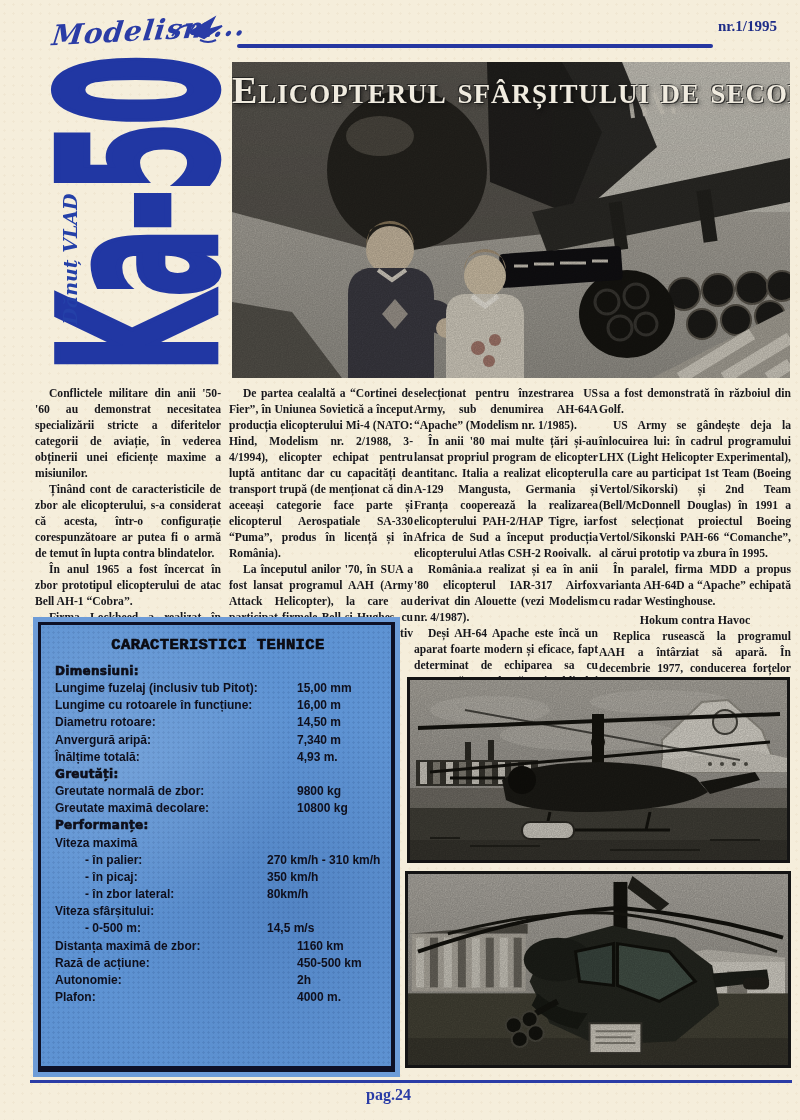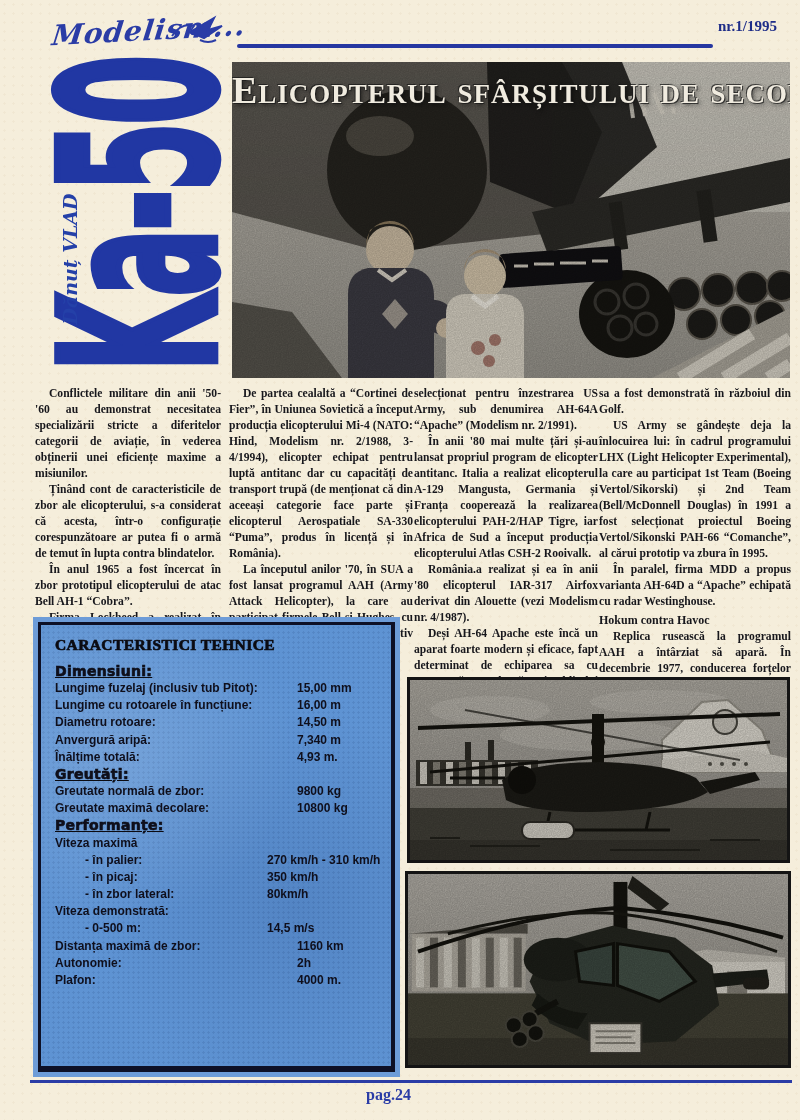--- a/index.html
+++ b/index.html
@@ -56,48 +56,48 @@
     position:absolute; top:386px;
     font-size:11.6px; line-height:16px; font-weight:bold;
     text-align:justify; color:#17171c;
   }
   .c1 { left:35px;  width:186px; height:234px; }
   .c2 { left:229px; width:184px; height:240px; }
   .c3 { left:414px; width:184px; height:284px; }
   .c4 { left:599px; width:192px; height:284px; }
   .col p { text-indent:14px; }
   .col p.noindent { text-indent:0; }
-  .col h4 { text-align:left; font-size:12px; margin:2px 0 1px; }
+  .col h4 { text-align:center; font-size:12px; margin:2px 0 1px; }
   
   .specs {
     position:absolute; left:38px; top:622px; width:357px; height:450px;
     background:#5e93d3;
     background-image:
       radial-gradient(circle at 22% 28%, rgba(255,255,255,.14), transparent 42%),
       radial-gradient(circle at 72% 64%, rgba(5,30,90,.12), transparent 52%),
       radial-gradient(rgba(10,30,80,.10) 1px, transparent 1.4px);
     background-size:auto,auto,5px 5px;
     border:3px solid #0d1026; border-bottom-width:6px; border-right-width:4px;
     box-shadow:0 0 0 5px #6d9cd8;
     padding:11px 10px 6px 14px;
   }
   .specs h3 {
-    font-family:Liberation Serif, serif; font-weight:bold; font-size:15.5px;
+    font-family:Liberation Mono, monospace; font-weight:bold; font-size:15.5px;
     -webkit-text-stroke:.7px #0b0b12; letter-spacing:.4px;
-    color:#0b0b12; margin-bottom:9px;
+    color:#0b0b12; text-align:center; margin-bottom:9px;
   }
   .spec-row, .spec-subrow, .spec-header {
     position:relative; line-height:17.15px; font-size:12px;
     font-family:Liberation Sans, sans-serif; font-weight:bold; color:#0f0f1c;
     white-space:nowrap;
   }
   .spec-subrow { padding-left:30px; }
   .spec-header {
-    font-family:"DejaVu Sans", sans-serif; font-size:14px;
-    -webkit-text-stroke:.6px #0b0b12; letter-spacing:.3px;text-decoration:underline;
+    font-family:"DejaVu Sans", sans-serif; font-size:12px;
+    -webkit-text-stroke:.6px #0b0b12; letter-spacing:.3px;
   }
   .spec-value { position:absolute; left:242px; top:0; }
   .spec-subrow .spec-value { left:212px; }
   
   .photo1 { position:absolute; left:407px; top:677px; width:383px; height:186px;
     border:3px solid #141414; overflow:hidden; }
   .photo2 { position:absolute; left:405px; top:871px; width:386px; height:197px;
     border:3px solid #141414; overflow:hidden; }
   .photo1 svg, .photo2 svg { display:block; width:100%; height:100%; }
   
@@ -214,21 +214,21 @@
     <p>Conflictele militare din anii '50-'60 au demonstrat necesitatea specializării stricte a diferitelor categorii de aviație, în vederea obținerii unei eficiențe maxime a misiunilor.</p>
     <p>Ținând cont de caracteristicile de zbor ale elicopterului, s-a considerat că acesta, într-o configurație corespunzătoare ar putea fi o armă de temut în lupta contra blindatelor.</p>
     <p>În anul 1965 a fost încercat în zbor prototipul elicopterului de atac Bell AH-1 “Cobra”.</p>
     <p>Firma Lockheed a realizat în aceeași perioadă elicopterul AH-56 “Cheyenne”.</p>
   </section>
 <section class="col c2">
     <p>De partea cealaltă a “Cortinei de Fier”, în Uniunea Sovietică a început producția elicopterului Mi-4 (NATO: Hind, Modelism nr. 2/1988, 3-4/1994), elicopter echipat pentru luptă antitanc dar cu capacități de transport trupă (de menționat că din aceeași categorie face parte și elicopterul Aerospatiale SA-330 “Puma”, produs în licență și în România).</p>
     <p>La începutul anilor '70, în SUA a fost lansat programul AAH (Army Attack Helicopter), la care au participat firmele Bell și Hughes, cu prototipurile YAH-63 și respectiv YAH-64, ultimul fiind</p>
   </section>
 <section class="col c3">
-    <p class="noindent">selecționat pentru înzestrarea US Army, sub denumirea AH-64A “Apache” (Modelism nr. 2/1991).</p>
+    <p class="noindent">selecționat pentru înzestrarea US Army, sub denumirea AH-64A “Apache” (Modelism nr. 1/1985).</p>
     <p>În anii '80 mai multe țări și-au lansat propriul program de elicopter antitanc. Italia a realizat elicopterul A-129 Mangusta, Germania și Franța cooperează la realizarea elicopterului PAH-2/HAP Tigre, iar Africa de Sud a început producția elicopterului Atlas CSH-2 Rooivalk.</p>
     <p>România.a realizat și ea în anii '80 elicopterul IAR-317 Airfox derivat din Alouette (vezi Modelism nr. 4/1987).</p>
     <p>Deși AH-64 Apache este încă un aparat foarte modern și eficace, fapt determinat de echiparea sa cu aparatură modernă și blindaj adecvat eficacitatea</p>
   </section>
 <section class="col c4">
     <p class="noindent">sa a fost demonstrată în războiul din Golf.</p>
     <p>US Army se gândește deja la înlocuirea lui: în cadrul programului LHX (Light Helicopter Experimental), la care au participat 1st Team (Boeing Vertol/Sikorski) și 2nd Team (Bell/McDonnell Douglas) în 1991 a fost selecționat proiectul Boeing Vertol/Sikonski PAH-66 “Comanche”, al cărui prototip va zbura în 1995.</p>
     <p>În paralel, firma MDD a propus varianta AH-64D a “Apache” echipată cu radar Westinghouse.</p>
     <h4>Hokum contra Havoc</h4>
     <p>Replica rusească la programul AAH a întârziat să apară. În decembrie 1977, conducerea forțelor aeriene a URSS și</p>
@@ -244,23 +244,24 @@
       <div class="spec-row"><span class="spec-label">Anvergură aripă:</span><span class="spec-value">7,340 m</span></div>
       <div class="spec-row"><span class="spec-label">Înălțime totală:</span><span class="spec-value">4,93 m.</span></div>
       <div class="spec-header"><span class="spec-label">Greutăți:</span></div>
       <div class="spec-row"><span class="spec-label">Greutate normală de zbor:</span><span class="spec-value">9800 kg</span></div>
       <div class="spec-row"><span class="spec-label">Greutate maximă decolare:</span><span class="spec-value">10800 kg</span></div>
       <div class="spec-header"><span class="spec-label">Performanțe:</span></div>
       <div class="spec-row"><span class="spec-label">Viteza maximă</span></div>
       <div class="spec-subrow"><span class="spec-label">- în palier:</span><span class="spec-value">270 km/h - 310 km/h</span></div>
       <div class="spec-subrow"><span class="spec-label">- în picaj:</span><span class="spec-value">350 km/h</span></div>
       <div class="spec-subrow"><span class="spec-label">- în zbor lateral:</span><span class="spec-value">80km/h</span></div>
-      <div class="spec-row"><span class="spec-label">Viteza demonstrată:</span></div>
+      <div class="spec-row"><span class="spec-label">Viteza sfârșitului:</span></div>
       <div class="spec-subrow"><span class="spec-label">- 0-500 m:</span><span class="spec-value">14,5 m/s</span></div>
       <div class="spec-row"><span class="spec-label">Distanța maximă de zbor:</span><span class="spec-value">1160 km</span></div>
+      <div class="spec-row"><span class="spec-label">Rază de acțiune:</span><span class="spec-value">450-500 km</span></div>
       <div class="spec-row"><span class="spec-label">Autonomie:</span><span class="spec-value">2h</span></div>
       <div class="spec-row"><span class="spec-label">Plafon:</span><span class="spec-value">4000 m.</span></div>
     </div>
 </aside>
 
 <figure class="photo1">
   <svg viewBox="0 0 377 180" preserveAspectRatio="none">
     <defs>
       <linearGradient id="g1" x1="0" y1="0" x2="0" y2="1">
         <stop offset="0" stop-color="#b5b1a8"></stop>

